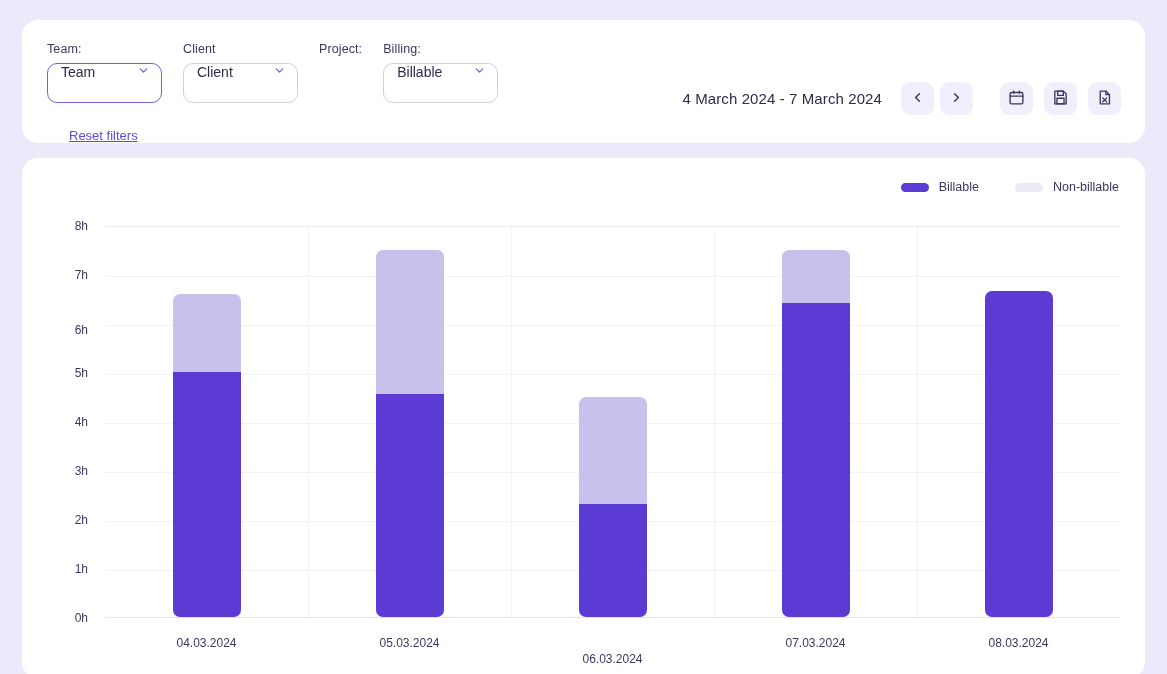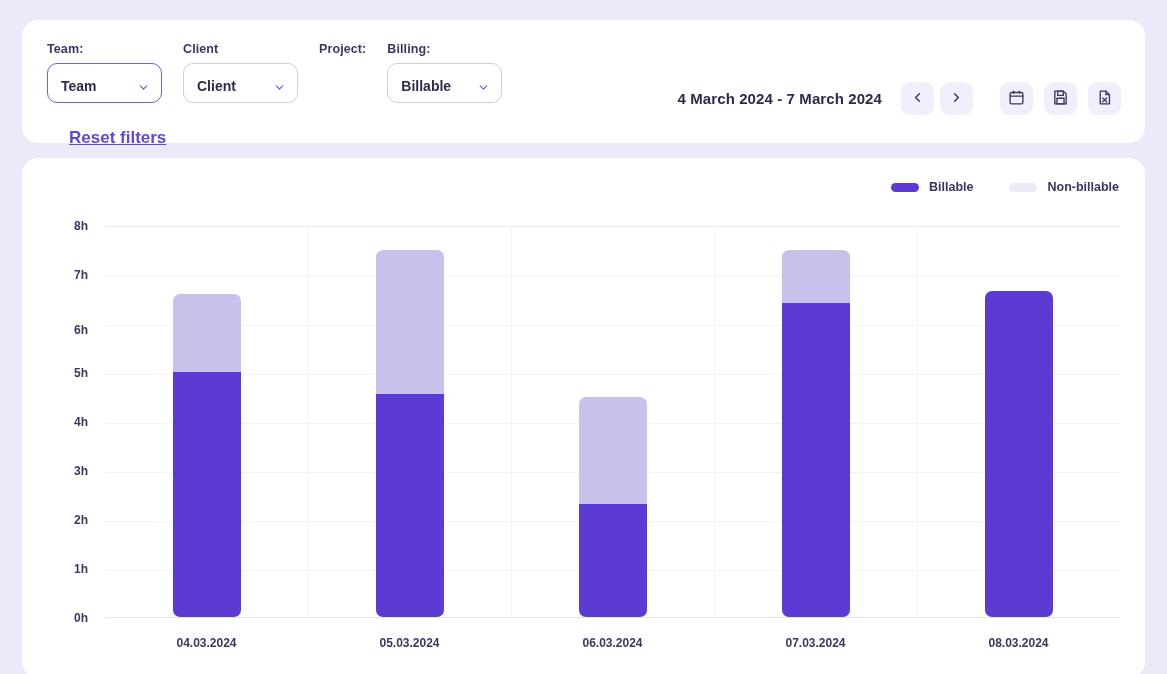--- a/index.html
+++ b/index.html
@@ -15,21 +15,20 @@
     font-family: "Liberation Sans", sans-serif;
     color: #2e2a4a;
     -webkit-font-smoothing: antialiased;
   }
 
   .page {
     position: relative;
     width: 1167px;
     height: 674px;
     padding: 20px 22px 0 22px;
-    font-weight: bold;
   }
 
   
   .filter-card {
     background: #ffffff;
     border-radius: 16px;
     height: 123px;
     padding: 22px 24px 0 25px;
     position: relative;
   }
@@ -52,36 +51,36 @@
     letter-spacing: .1px;
   }
 
   .select-box {
     width: 115px;
     height: 40px;
     border-radius: 10px;
     border: 1px solid #cfcede;
     background: #fff;
     display: flex;
-    align-items: flex-end;
+    align-items: flex-start;
     justify-content: space-between;
     padding: 0 11px 8px 13px;
     font-size: 14px;
     color: #2e2a4a;
     cursor: pointer;
     user-select: none;
   }
   .select-box.accent { border-color: #7b5de0; }
   .select-box .chev { color: #6c5ce7; display: flex; }
 
   .reset-link {
     position: absolute;
     left: 47px;
     top: 108px;
-    font-size: 17px;
+    font-size: 13px;
     color: #6246e0;
     text-decoration: underline;
     cursor: pointer;
   }
 
   
   .toolbar-right {
     position: absolute;
     right: 24px;
     top: 62px;
@@ -383,21 +382,21 @@
             <div class="seg bot" style="height: 313.6px; background: rgb(91, 59, 212);"></div>
             <div class="seg top-rounded" style="height: 53.9px; bottom: 313.6px; background: rgb(199, 193, 236);"></div>
           </div>
           <div class="bar-col" style="left: 90%; height: 325.85px;">
             <div class="seg bot single" style="height: 325.85px; background: rgb(91, 59, 212);"></div>
           </div>
         </div>
       <div class="xlabels" id="xlabels">
           <div class="xlabel" style="left: 10%;">04.03.2024</div>
           <div class="xlabel" style="left: 30%;">05.03.2024</div>
-          <div class="xlabel" style="left: 50%;">06.03.2024</div>
+          <div class="xlabel" style="left: 50%; margin-top: 16px;">06.03.2024</div>
           <div class="xlabel" style="left: 70%;">07.03.2024</div>
           <div class="xlabel" style="left: 90%;">08.03.2024</div>
         </div>
     </div>
 
   </div>
 
 </div>
 
 </body></html>

